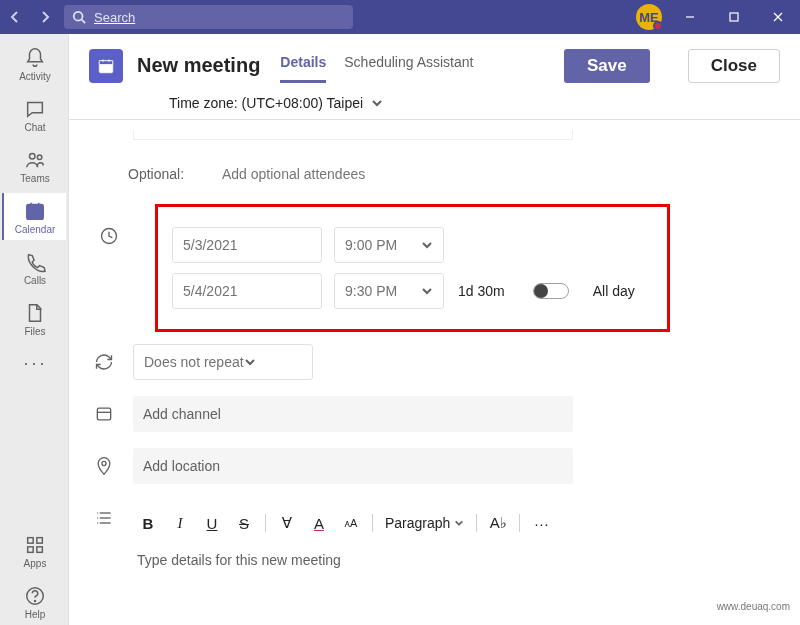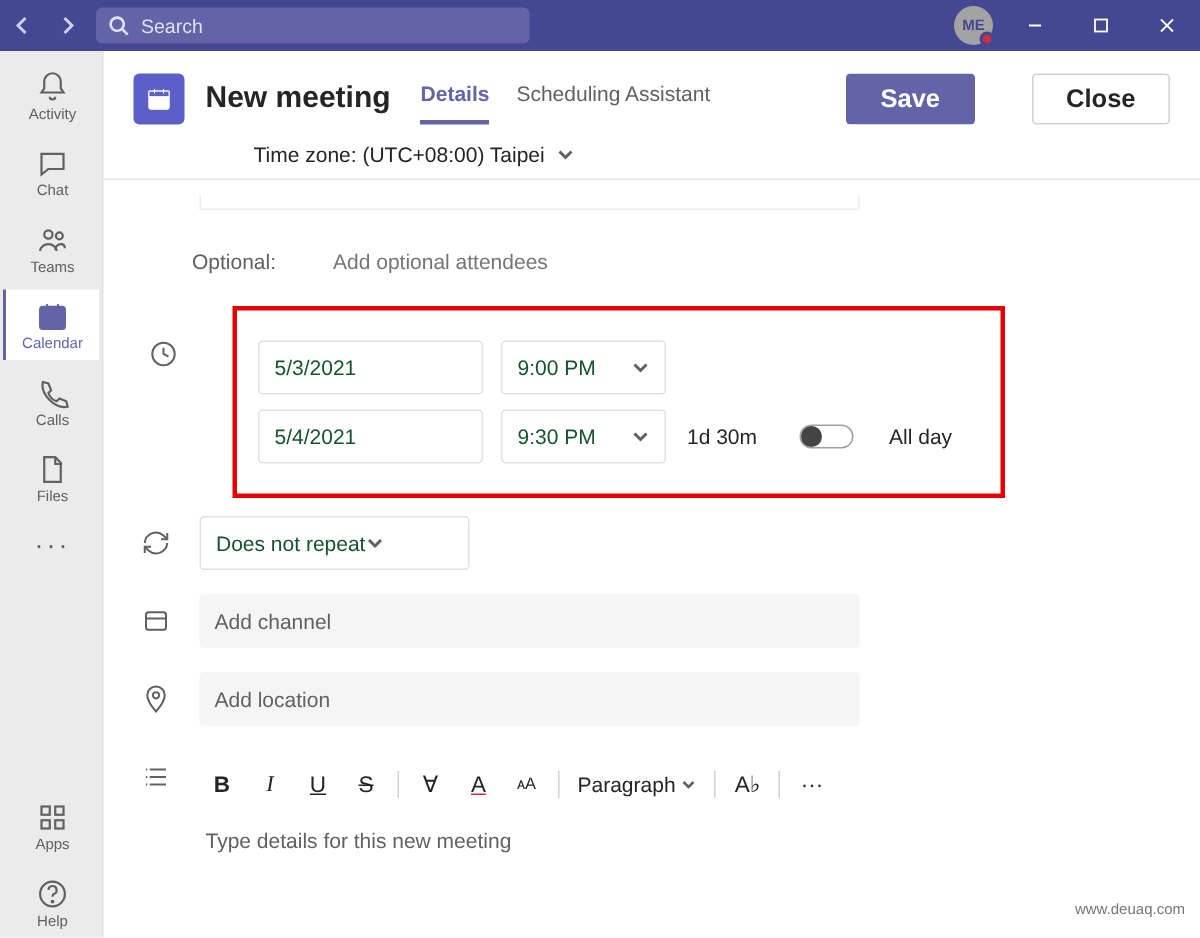--- a/index.html
+++ b/index.html
@@ -1,24 +1,24 @@
 <!DOCTYPE html>
 <html><head>
 <meta charset="utf-8">
 <style>
   * { box-sizing: border-box; margin: 0; padding: 0; }
   body { font-family: "Segoe UI", -apple-system, sans-serif; font-size: 14px; color: #242424; width: 800px; height: 625px; overflow: hidden; background: #f5f5f5; }
   .titlebar { display: flex; align-items: center; height: 34px; background: #444791; color: #fff; }
   .nav-btn { width: 30px; height: 34px; display: flex; align-items: center; justify-content: center; cursor: pointer; }
   .nav-btn svg { width: 12px; height: 12px; stroke: #cfcff0; stroke-width: 2; fill: none; }
-  .searchbox { flex: 1; display: flex; align-items: center; background: #6264a7; margin: 4px 10px 4px 4px; border-radius: 4px; height: 24px; padding: 0 8px; max-width: 540px; }
+  .searchbox { flex: 1; display: flex; align-items: center; background: #6264a7; margin: 4px 10px 4px 4px; border-radius: 4px; height: 24px; padding: 0 8px; max-width: 540px; text-decoration: underline; }
   .searchbox svg { width: 14px; height: 14px; stroke: #e1e1f5; stroke-width: 2; fill: none; margin-right: 8px; }
   .searchbox input { flex: 1; background: transparent; border: none; color: #fff; font-size: 13px; outline: none; }
   .searchbox input::placeholder { color: #e1e1f5; }
-  .avatar { position: relative; width: 26px; height: 26px; border-radius: 50%; background: #a3a3a3; color: #444791; font-weight: 600; font-size: 10px; display: flex; align-items: center; justify-content: center; margin-right: 6px; }
+  .avatar { position: relative; width: 26px; height: 26px; border-radius: 50%; background: #eab308; color: #444791; font-weight: 600; font-size: 13px; display: flex; align-items: center; justify-content: center; margin-right: 6px; }
   .avatar .presence { position: absolute; bottom: -1px; right: -1px; width: 10px; height: 10px; border-radius: 50%; background: #c4314b; border: 2px solid #444791; }
   .win-btn { width: 44px; height: 34px; display: flex; align-items: center; justify-content: center; cursor: pointer; }
   .win-btn svg { width: 10px; height: 10px; stroke: #fff; stroke-width: 1.2; fill: none; }
   .shell { display: flex; height: calc(625px - 34px); }
   .apprail { width: 68px; background: #ebebeb; display: flex; flex-direction: column; align-items: center; padding-top: 6px; gap: 4px; }
   .rail-item { width: 64px; display: flex; flex-direction: column; align-items: center; padding: 7px 0 5px; font-size: 10px; color: #616161; cursor: pointer; border-left: 2px solid transparent; text-align: center; }
   .rail-item.selected { background: #fff; border-left: 2px solid #6264a7; color: #6264a7; }
   .rail-item svg { width: 22px; height: 22px; stroke: currentColor; stroke-width: 1.6; fill: none; margin-bottom: 2px; }
   .rail-item.selected svg { fill: #6264a7; stroke: #6264a7; }
   .rail-spacer { flex: 1; }
@@ -35,21 +35,21 @@
   .btn-primary { background: #6264a7; color: #fff; }
   .btn-default { background: #fff; color: #252525; border-color: #d1d1d1; }
   .tzrow { padding: 12px 20px 8px 100px; border-bottom: 1px solid #e1e1e1; display: flex; align-items: center; gap: 8px; color: #242424; font-size: 14px; }
   .tzrow svg { width: 12px; height: 12px; stroke: #606060; stroke-width: 2; fill: none; }
   .form { flex: 1; overflow: auto; padding: 10px 0 0 0; }
   .row { display: flex; align-items: center; padding: 8px 20px; gap: 14px; }
   .row .icon-cell { width: 30px; display: flex; justify-content: center; color: #616161; }
   .row .icon-cell svg { width: 20px; height: 20px; stroke: currentColor; stroke-width: 1.6; fill: none; }
   .label-cell { width: 70px; color: #616161; font-size: 14px; margin-left: 39px; }
   .optional-input { flex: 1; max-width: 380px; border: none; background: #f5f5f5; height: 36px; padding: 0 10px; font-size: 14px; color: #ef4444; }
-  .field { border: 1px solid #e1e1e1; background: #fff; height: 36px; display: inline-flex; align-items: center; padding: 0 10px; font-size: 14px; color: #14532d; border-radius: 3px; }
+  .field { border: 1px solid #e1e1e1; background: #fff; height: 36px; display: inline-flex; align-items: center; padding: 0 10px; font-size: 14px; color: #737373; border-radius: 3px; }
   .field.date { width: 150px; }
   .field.time { width: 110px; justify-content: space-between; }
   .field.time svg, .field.repeat svg { width: 12px; height: 12px; stroke: #606060; stroke-width: 2; fill: none; }
   .field.repeat { width: 180px; justify-content: flex-start; }
   .field.full { flex: 1; max-width: 440px; border: none; background: #f5f5f5; }
   .highlight-box { border: 3px solid #e60000; margin: 4px 130px 4px 86px; padding: 10px 14px; }
   .highlight-box .inner-row { display: flex; align-items: center; gap: 12px; margin: 10px 0; }
   .duration { font-size: 14px; color: #252525; margin-left: 2px; }
   .toggle { width: 36px; height: 16px; background: #fff; border: 1px solid #a0a0a0; border-radius: 10px; position: relative; margin-left: 16px; }
   .toggle .knob { width: 14px; height: 14px; border-radius: 50%; background: #444; position: absolute; top: 0; left: 0; }

